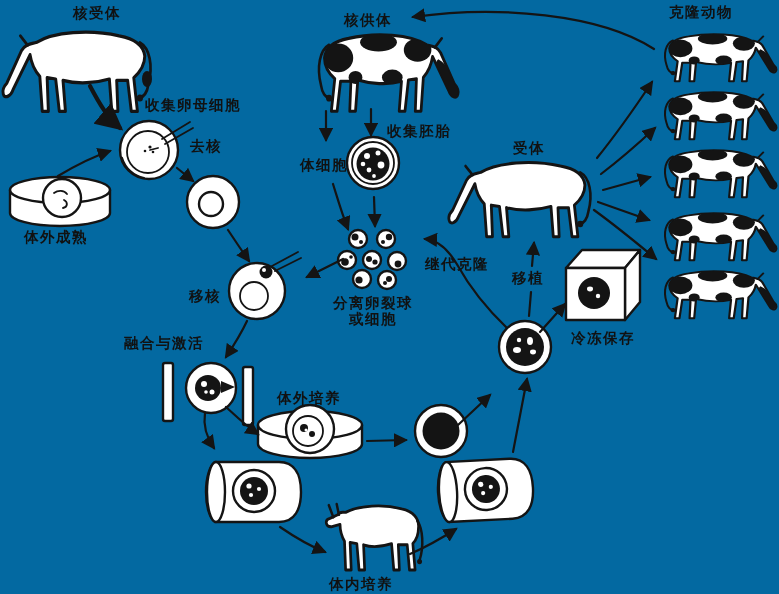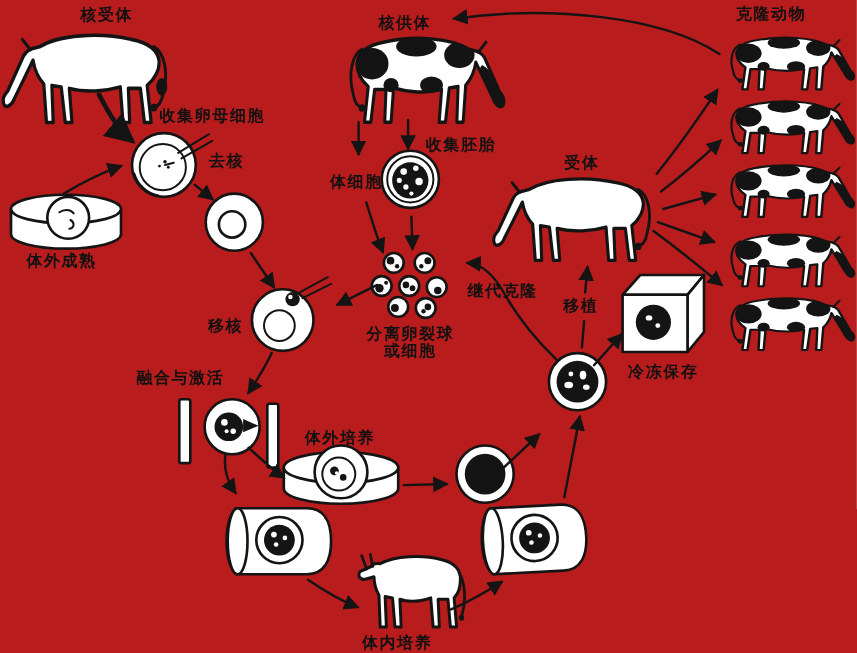--- a/index.html
+++ b/index.html
@@ -1,16 +1,16 @@
 <!DOCTYPE html>
 <html><head>
 <meta charset="utf-8">
 <style>
   html,body{margin:0;padding:0;background:#fff;}
-  .page{position:relative;width:779px;height:594px;background:#b91c1c;overflow:hidden;
+  .page{position:relative;width:779px;height:594px;background:#0369a1;overflow:hidden;
         font-family:"DejaVu Sans",sans-serif;}
   svg{display:block;}
   .ink-shape{fill:#ffffff;stroke:#141414;stroke-width:2.4;stroke-linejoin:round;stroke-linecap:round;}
   .ink-line{fill:none;stroke:#141414;stroke-width:2.2;stroke-linecap:round;}
   .ink-thin{fill:none;stroke:#141414;stroke-width:1.8;stroke-linecap:round;}
   .ink-fill{fill:#141414;stroke:none;}
   .white-fill{fill:#ffffff;stroke:none;}
   .arrow{fill:none;stroke:#141414;stroke-width:2.2;stroke-linecap:round;marker-end:url(#ah);}
   .arrow-thick{fill:none;stroke:#141414;stroke-width:4.2;stroke-linecap:round;marker-end:url(#ah);}
   .lbl{fill:#111;font-size:14.5px;font-weight:600;letter-spacing:1.5px;text-anchor:middle;}

